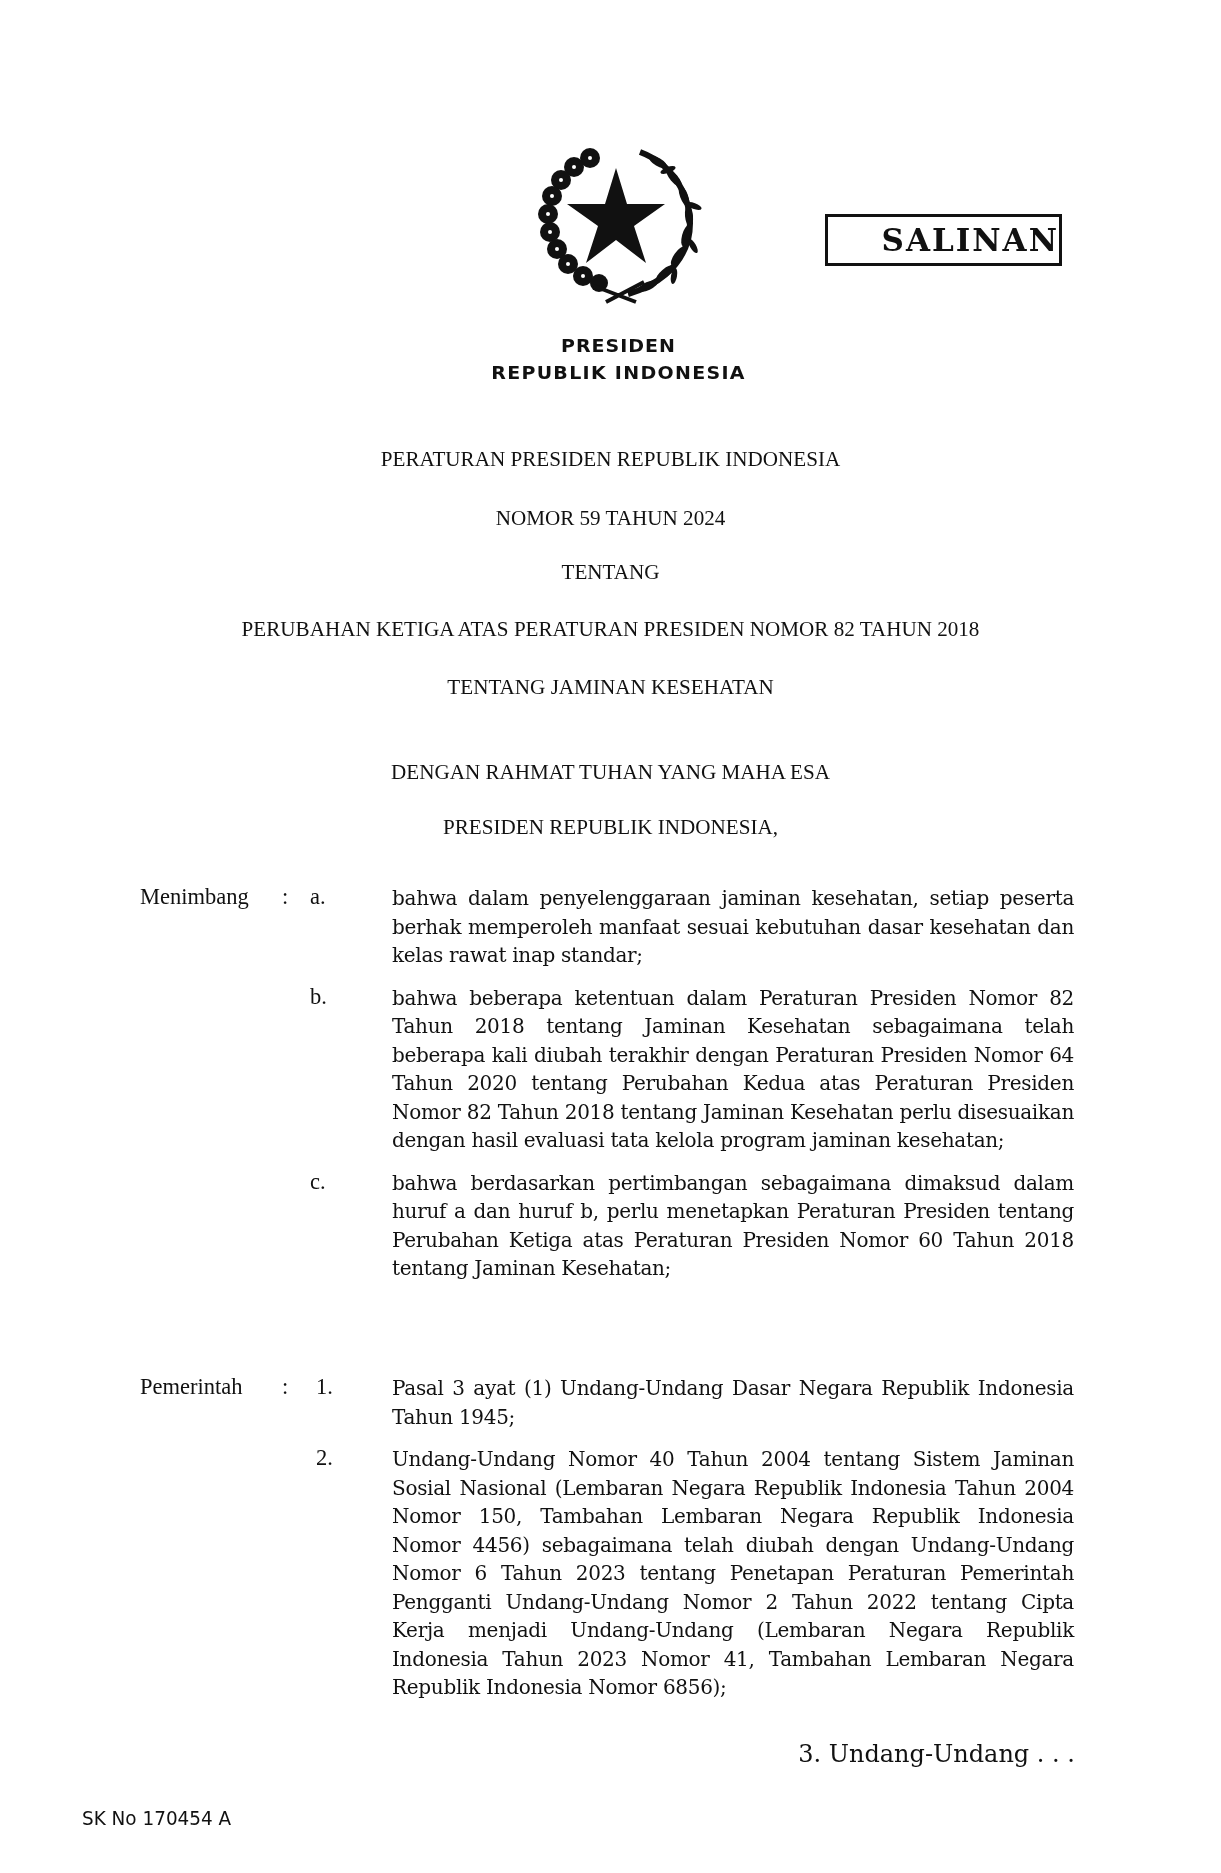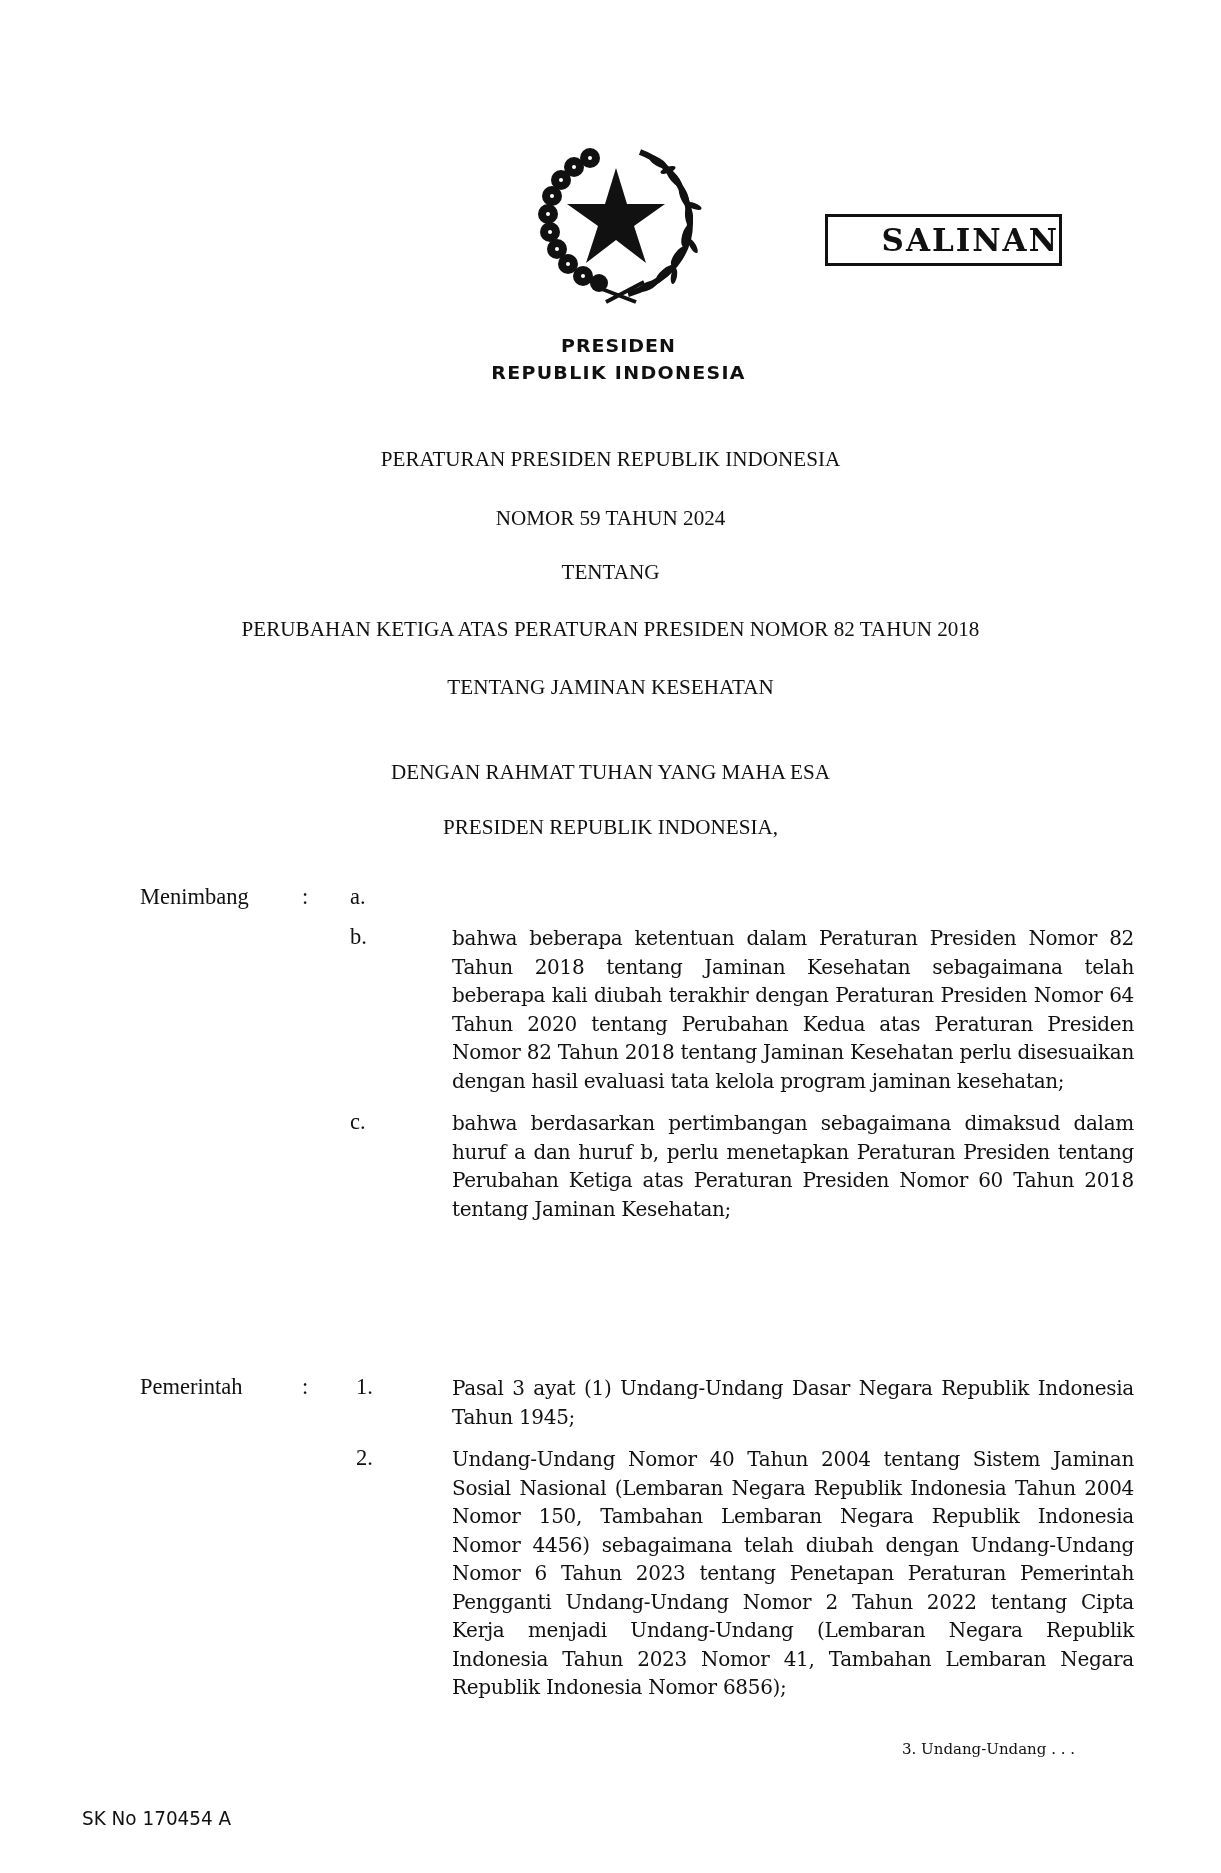--- a/index.html
+++ b/index.html
@@ -24,30 +24,30 @@
     font-family: "DejaVu Serif", serif; font-weight: bold; font-size: 31px;
     letter-spacing: 2px;
   }
   .ctr {
     left: 0; width: 1221px; text-align: center;
     font-size: 22px; letter-spacing: 0px; transform: scaleX(0.96);
   }
   .section {
     left: 140px; width: 940px; font-size: 22.5px;
   }
-  .row { position: relative; display: flex; gap: 20px; }
+  .row { position: relative; display: flex; }
   .lbl { width: 142px; flex: none; }
   .colon { width: 40px; flex: none; text-align: left; }
   .num { width: 70px; flex: none; }
   .txt {
     width: 682px; flex: none; text-align: justify; line-height: 28.5px;
     font-family: "DejaVu Serif", serif; font-size: 20px; letter-spacing: -0.3px;
   }
   .item { margin-bottom: 14px; }
-  .cont { right: 146px; top: 1740px; font-family: "DejaVu Serif", serif; font-size: 15px; }
+  .cont { right: 146px; top: 1740px; font-family: "DejaVu Serif", serif; font-size: 24px; }
   .sk {
     left: 82px; top: 1806px; font-family: "DejaVu Sans", sans-serif;
     font-size: 20px; transform: scaleX(0.92); transform-origin: left;
   }
 </style>
 </head>
 <body>
 
 <div class="abs emblem">
   <svg viewBox="0 0 176 176">
@@ -111,20 +111,21 @@
 <div class="abs ctr" style="top:616px;">PERUBAHAN KETIGA ATAS PERATURAN PRESIDEN NOMOR 82 TAHUN 2018</div>
 <div class="abs ctr" style="top:674px;">TENTANG JAMINAN KESEHATAN</div>
 <div class="abs ctr" style="top:759px;">DENGAN RAHMAT TUHAN YANG MAHA ESA</div>
 <div class="abs ctr" style="top:814px;">PRESIDEN REPUBLIK INDONESIA,</div>
 
 <div class="abs section" style="top:884px;">
   <div class="row item">
     <div class="lbl">Menimbang</div>
     <div class="colon">:</div>
     <div class="num" style="margin-left:-12px;width:82px;">a.</div>
+    <div class="txt">bahwa dalam penyelenggaraan jaminan kesehatan, setiap peserta berhak memperoleh manfaat sesuai kebutuhan dasar kesehatan dan kelas rawat inap standar;</div>
   </div>
   <div class="row item">
     <div class="lbl"></div>
       <div class="colon"></div>
     <div class="num" style="margin-left:-12px;width:82px;">b.</div>
     <div class="txt">bahwa beberapa ketentuan dalam Peraturan Presiden Nomor 82 Tahun 2018 tentang Jaminan Kesehatan sebagaimana telah beberapa kali diubah terakhir dengan Peraturan Presiden Nomor 64 Tahun 2020 tentang Perubahan Kedua atas Peraturan Presiden Nomor 82 Tahun 2018 tentang Jaminan Kesehatan perlu disesuaikan dengan hasil evaluasi tata kelola program jaminan kesehatan;</div>
   </div>
   <div class="row item">
     <div class="lbl"></div>
       <div class="colon"></div>

